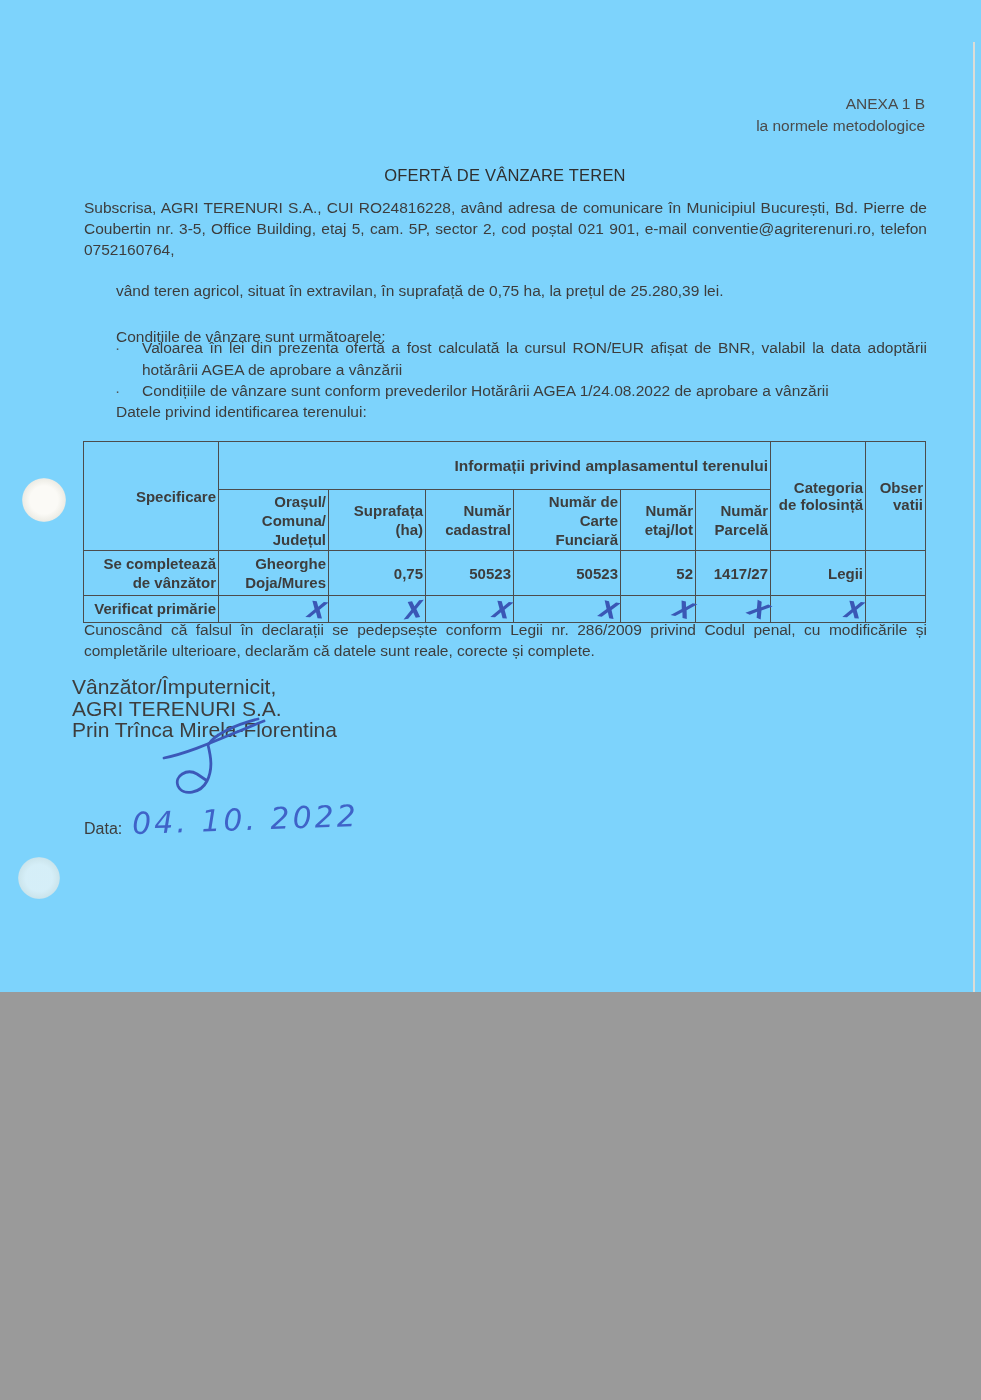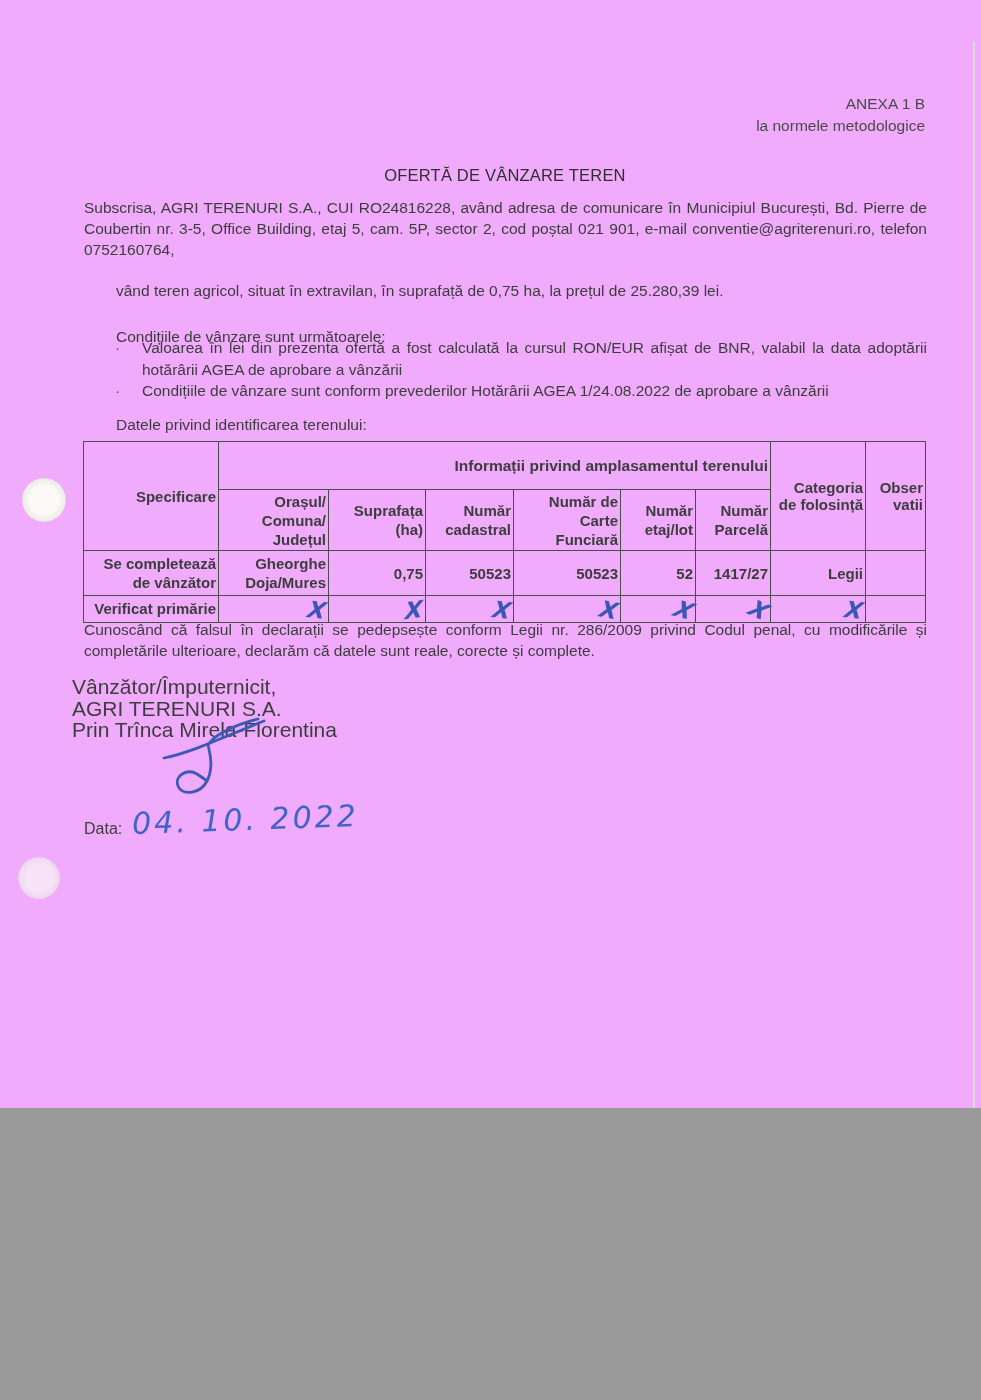--- a/index.html
+++ b/index.html
@@ -1,36 +1,36 @@
 <!DOCTYPE html>
 <html><head>
 <meta charset="utf-8">
 <style>
   html,body{margin:0;padding:0;background:#9a9a9a;}
   .sheet{
     position:relative;
-    width:981px;height:1108px;
-    background:#f0abfc;
+    width:981px;height:992px;
+    background:#7dd3fc;
     font-family:"Liberation Sans", sans-serif;
     color:#3b3b3b;
     overflow:hidden;
     margin:0 auto;
   }
   .abs{position:absolute;}
   .anexa{top:93px;right:56px;text-align:right;font-size:15.5px;line-height:21.5px;color:#4a4a4a;}
   .doc-title{top:166px;left:84px;width:842px;text-align:center;font-weight:normal;font-size:16.5px;color:#2f2f2f;letter-spacing:.2px;}
   .para{left:84px;width:843px;font-size:15.5px;line-height:21px;text-align:justify;color:#3d3d3d;}
   .para.noj{text-align:left;margin-left:32px;}
   .intro{top:197px;}
   .offer{top:280px;}
   .cond-head{top:326px;}
   .bullets{top:337px;left:84px;width:843px;font-size:15.5px;line-height:21.5px;}
   .bullet-item{position:relative;padding-left:58px;text-align:justify;color:#3d3d3d;}
   .bullet-item .marker{position:absolute;left:31px;top:0;color:#555;}
-  .tbl-head{top:414px;}
+  .tbl-head{top:401px;}
   .land-table{top:441px;left:83px;border-collapse:collapse;table-layout:fixed;font-size:15px;color:#3d3d3d;}
   .land-table td,.land-table th{border:1.4px solid #4c4c4c;text-align:right;vertical-align:middle;font-weight:bold;padding:1px 2px;overflow:visible;}
   .land-table .info-cell{height:45px;font-size:15.5px;}
   .land-table .sub-row td{height:58px;line-height:19px;vertical-align:middle;}
   .land-table .data-row td{height:42px;line-height:19px;}
   .land-table .check-row td{height:24px;line-height:20px;}
   .check{color:#3a57b5;font-size:23px;font-style:italic;font-family:"DejaVu Sans",sans-serif;display:inline-block;transform:rotate(6deg) skewX(-6deg);position:relative;top:2px;}
   .check-row td:nth-child(3) .check{transform:rotate(-8deg) skewX(-10deg);}
   .check-row td:nth-child(5) .check{transform:rotate(10deg) skewX(-4deg);}
   .check-row td:nth-child(6) .check{transform:rotate(14deg) skewX(-12deg);}

